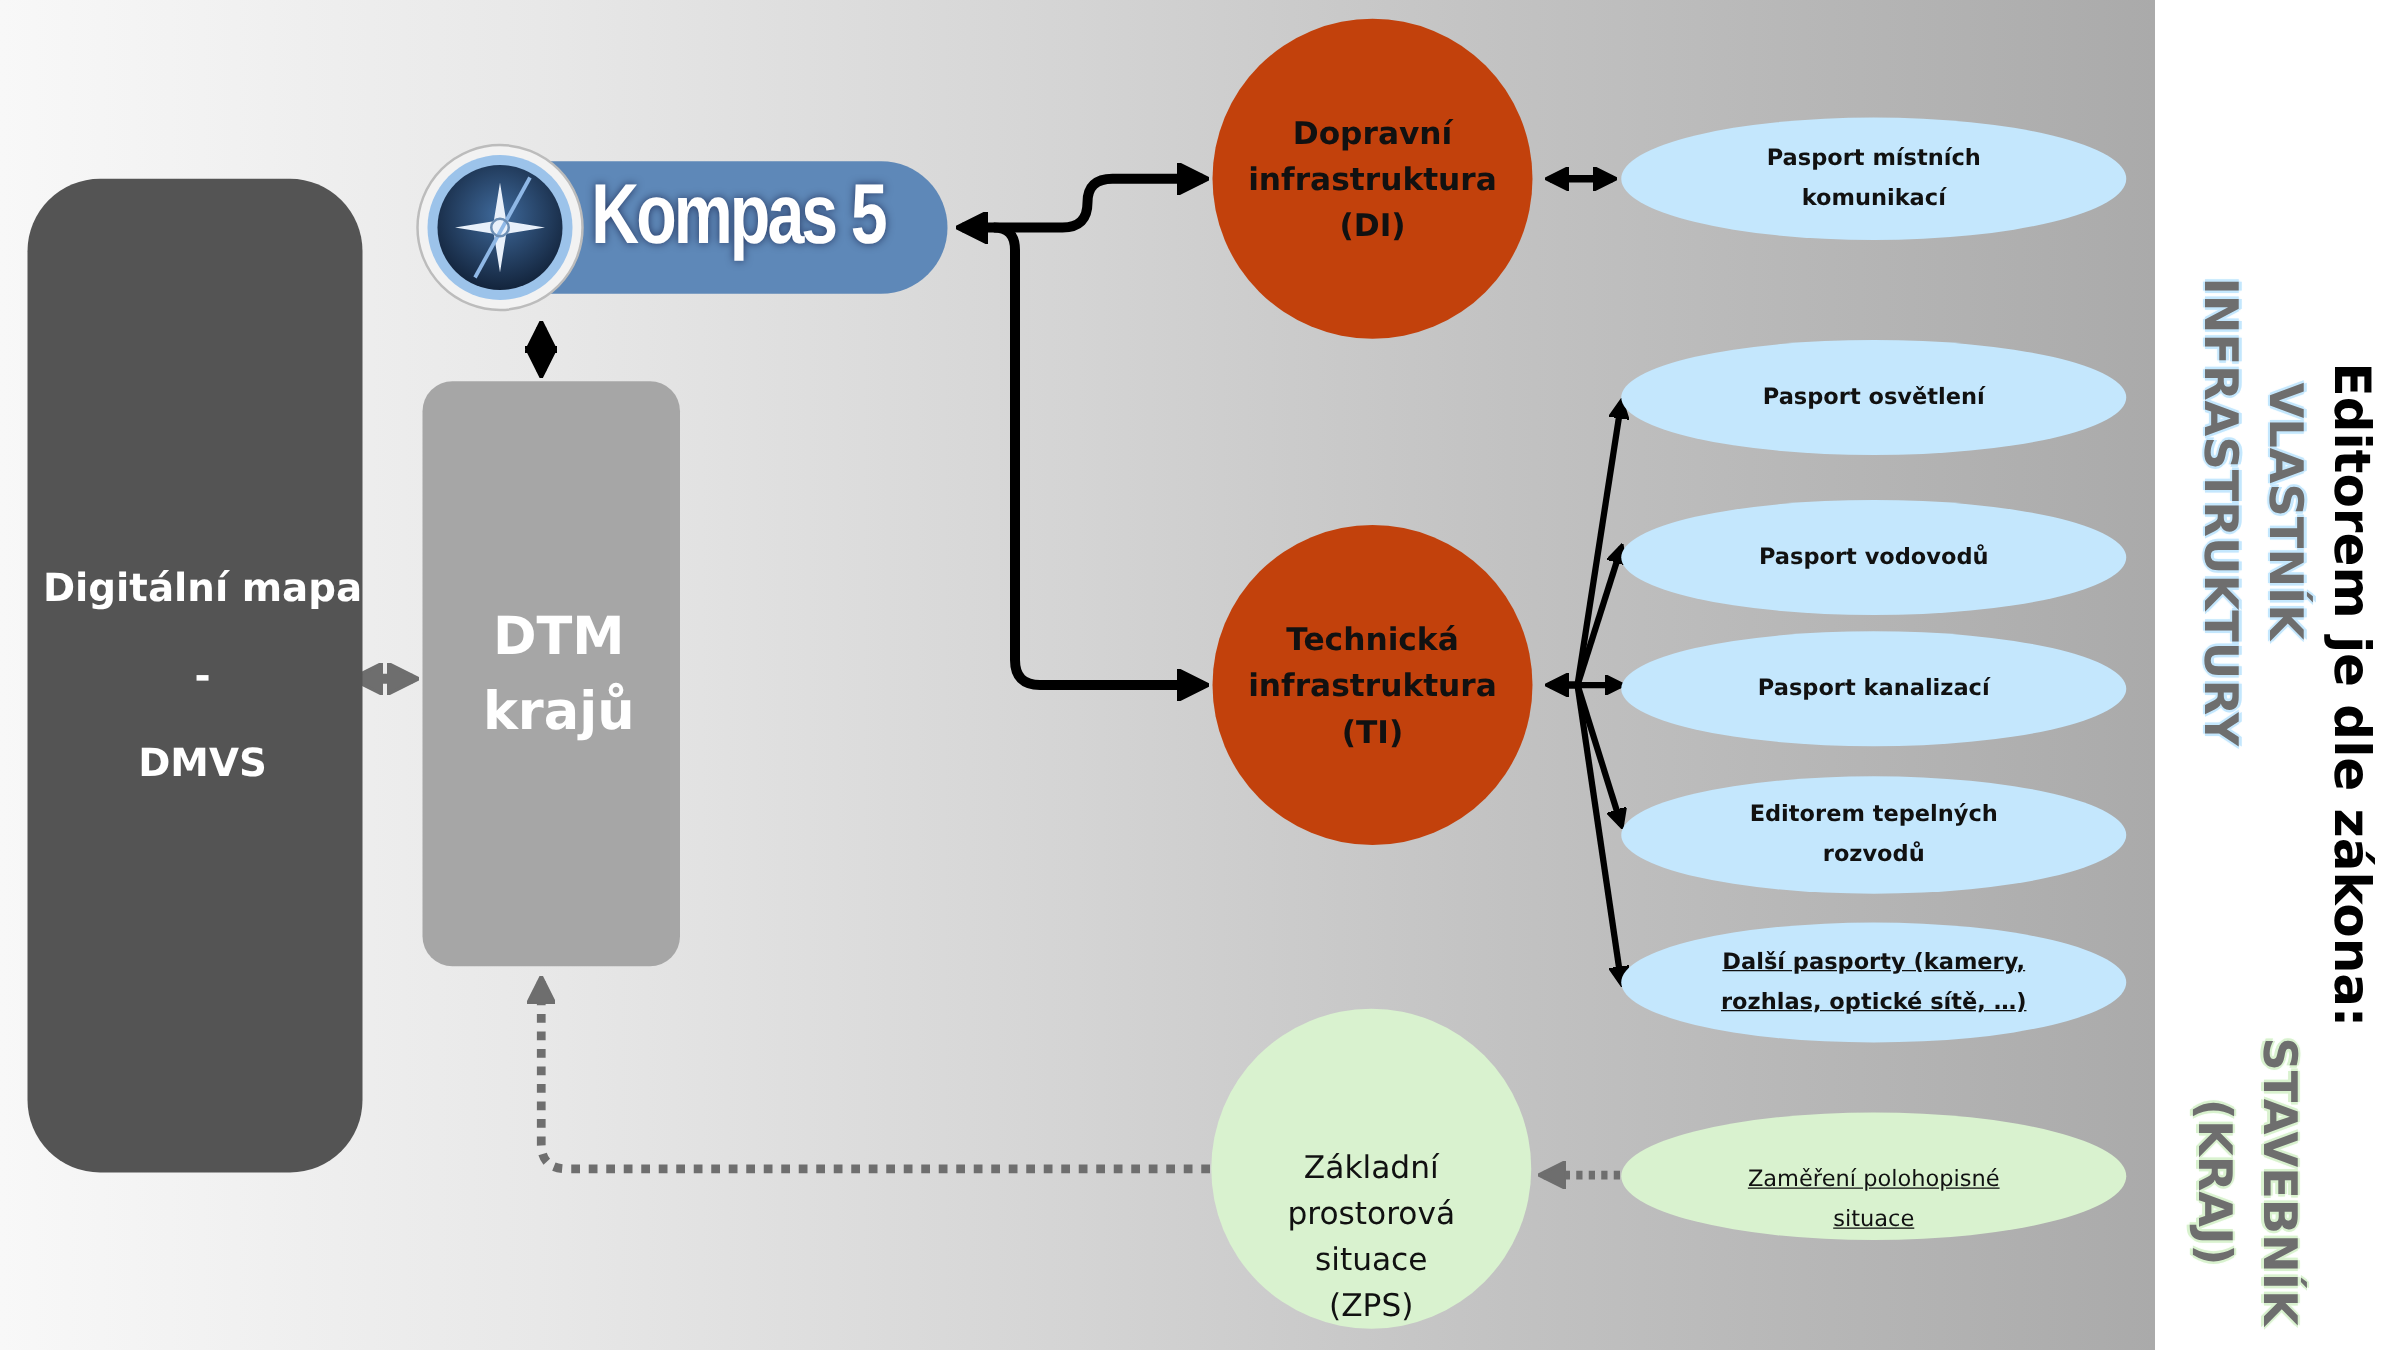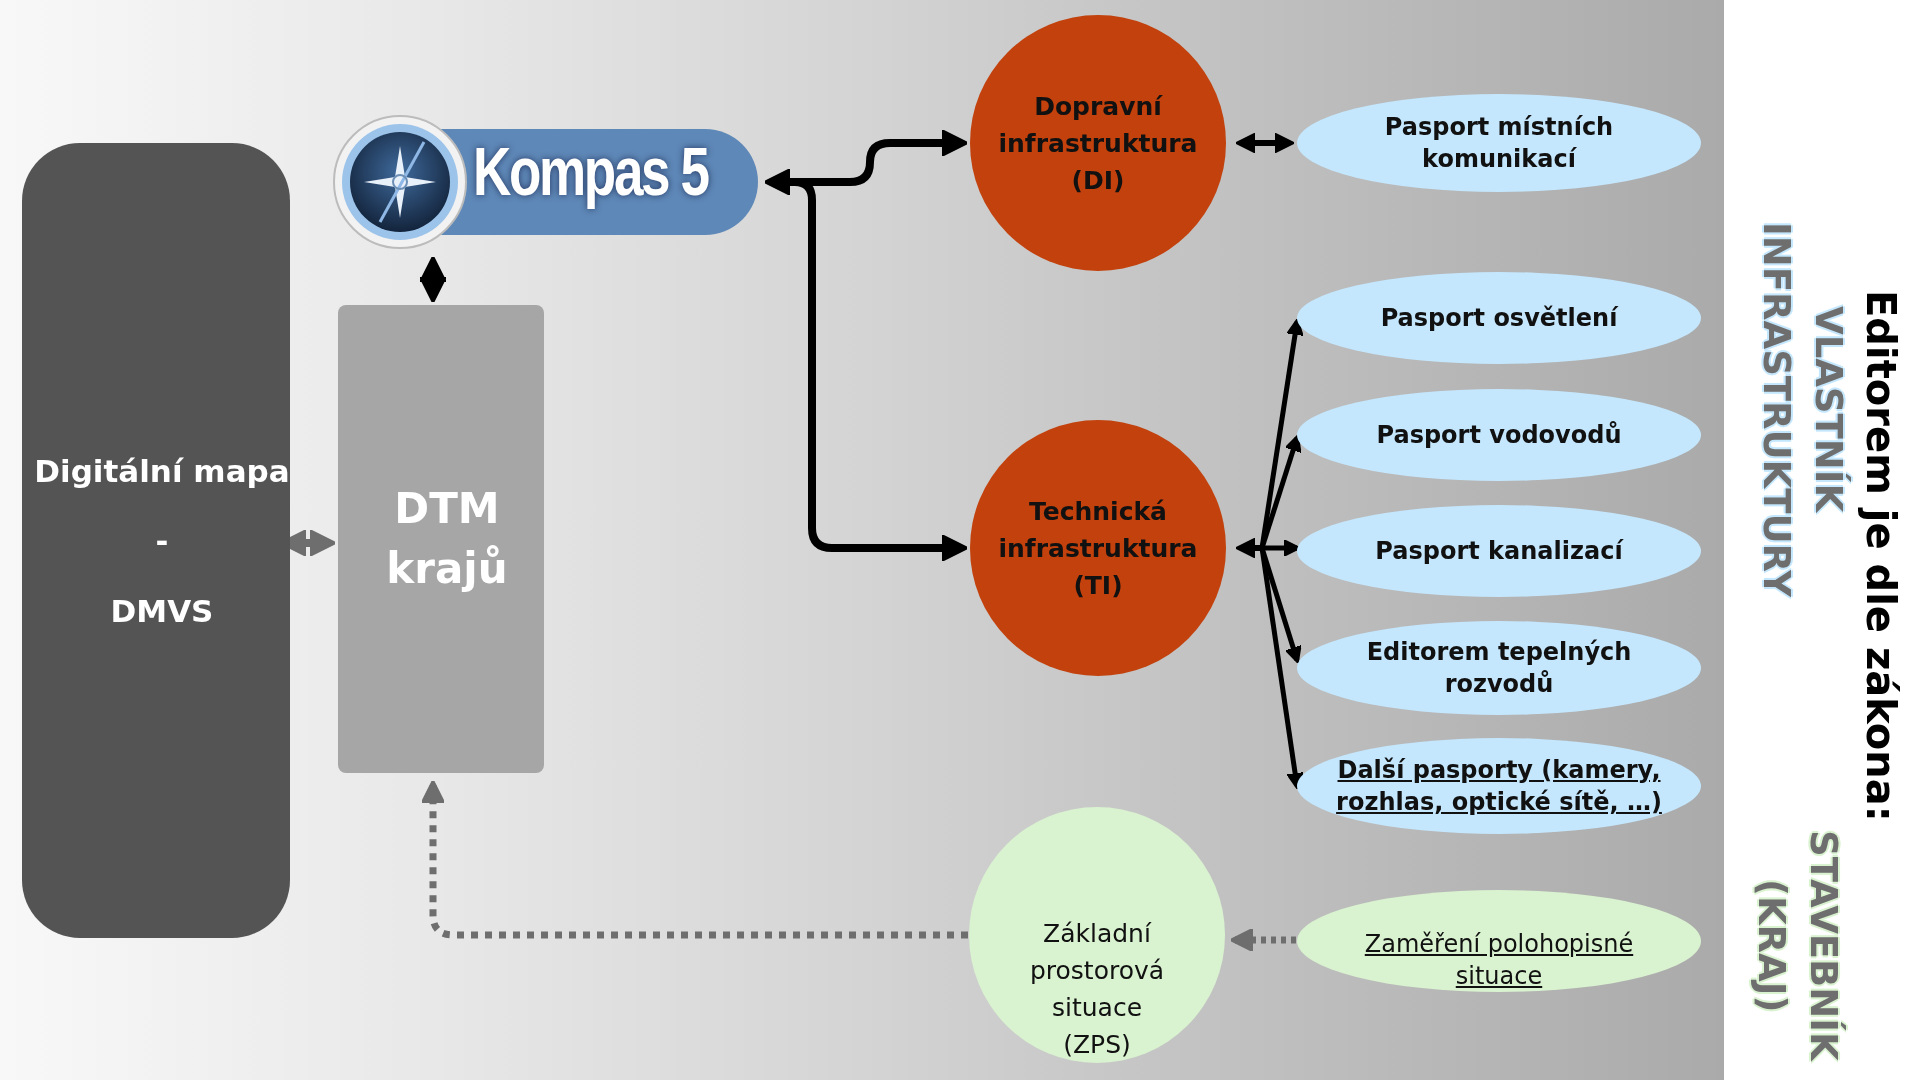--- a/index.html
+++ b/index.html
@@ -5,29 +5,29 @@
   html, body { margin:0; padding:0; }
   body { width:1920px; height:1080px; position:relative; overflow:hidden; background:#ffffff;
          font-family:"DejaVu Sans", sans-serif; }
   #bg { position:absolute; left:0; top:0; width:1724px; height:1080px;
         background:linear-gradient(90deg,#f8f8f8 0%,#e8e8e8 25%,#d4d4d4 50%,#c2c2c2 70%,#aaaaaa 100%); }
   #diagram { position:absolute; left:0; top:0; width:1920px; height:1080px; }
   .box { position:absolute; display:flex; flex-direction:column; align-items:center; justify-content:center;
          text-align:center; color:#fff; font-weight:bold;padding-left:12px; }
   #dmvs { left:22px; top:143px; width:256px; height:795px; background:#545454; border-radius:58px;
           font-size:31px; line-height:46px; }
-  #dtm { left:338px; top:305px; width:194px; height:468px; background:#a6a6a6; border-radius:8px;
+  #dtm { left:338px; top:305px; width:194px; height:468px; background:#a6a6a6; border-radius:24px;
          font-size:42px; line-height:60px; }
   .node { position:absolute; display:flex; flex-direction:column; align-items:center; justify-content:center;
           text-align:center; color:#111; border-radius:50%; }
   .circle { width:256px; height:256px; font-weight:bold; font-size:25px; line-height:37px; }
   .blue { background:#c2410c; }
   .green { background:#d9f2cf;justify-content:flex-end; }
   .circle.green { font-weight:normal; font-size:25px; line-height:37px; }
-  .ellipse { width:404px; font-weight:bold; font-size:24px; line-height:32px; background:#c4e7fd; }
+  .ellipse { width:404px; font-weight:bold; font-size:18px; line-height:32px; background:#c4e7fd; }
   .ellipse.green { background:#d9f2cf; font-weight:normal; }
   #kompas { position:absolute; left:330px; top:112px; width:428px; height:140px; }
   #kompas-pill { position:absolute; left:90px; top:17px; width:338px; height:106px; background:#5e88b8;
                  border-radius:0 53px 53px 0; }
   #kompas-label { position:absolute; left:143px; top:20px; font-family:"Liberation Sans", sans-serif;
                   font-weight:bold; font-size:68px; color:#fff; letter-spacing:-3px; transform:scaleX(0.78);
                   transform-origin:left center; text-shadow:0 0 8px rgba(0,0,40,0.6); white-space:nowrap; }
   #compass-icon { position:absolute; left:0; top:0; width:140px; height:140px; }
   .vtext { position:absolute; writing-mode:vertical-rl; font-weight:bold; white-space:nowrap; }
   #editor-text { left:1858px; top:290px; font-size:40px; color:#000; }
@@ -121,21 +121,21 @@
   <span>(ZPS)</span>
 </div>
 
 <div class="node ellipse" style="left:1297px; top:94px; height:98px;">
   <span>Pasport místních</span>
   <span>komunikací</span>
 </div>
 <div class="node ellipse" style="left:1297px; top:272px; height:92px;">
   <span>Pasport osvětlení</span>
 </div>
-<div class="node ellipse" style="left:1297px; top:389px; height:92px;">
+<div class="node ellipse" style="left:1297px; top:400px; height:92px;">
   <span>Pasport vodovodů</span>
 </div>
 <div class="node ellipse" style="left:1297px; top:505px; height:92px;">
   <span>Pasport kanalizací</span>
 </div>
 <div class="node ellipse" style="left:1297px; top:621px; height:94px;">
   <span>Editorem tepelných</span>
   <span>rozvodů</span>
 </div>
 <div class="node ellipse" style="left:1297px; top:738px; height:96px;text-decoration:underline;">

